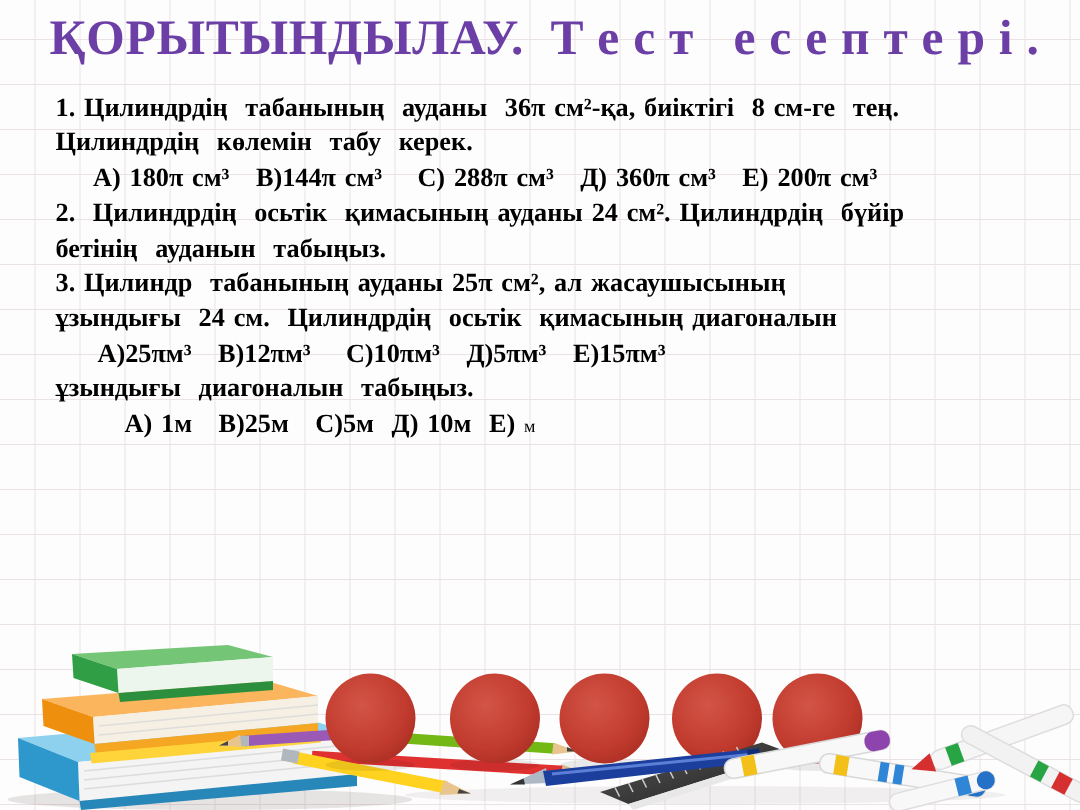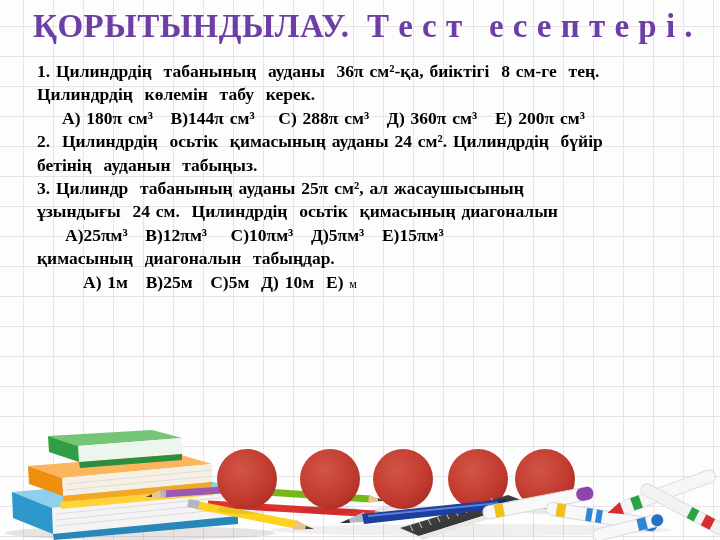--- a/index.html
+++ b/index.html
@@ -56,21 +56,21 @@
     <div class="line ans-1">А) 180π см³   В)144π см³    С) 288π см³   Д) 360π см³   Е) 200π см³</div>
 
     <div class="line">2.  Цилиндрдің  осьтік  қимасының ауданы 24 см². Цилиндрдің  бүйір</div>
     <div class="line">бетінің  ауданын  табыңыз.</div>
 
     <div class="line">3. Цилиндр  табанының ауданы 25π см², ал жасаушысының</div>
     <div class="line">ұзындығы  24 см.  Цилиндрдің  осьтік  қимасының диагоналын</div>
 
     <div class="line ans-4">А)25πм³   В)12πм³    С)10πм³   Д)5πм³   Е)15πм³</div>
 
-    <div class="line">қимасының  диагоналын  табыңдар.</div>
+    <div class="line">ұзындығы  диагоналын  табыңыз.</div>
     <div class="line ans-5"><span>А) 1м   В)25м   С)5м  Д) 10м  Е) </span><span class="small-m">м</span></div>
   </div>
 
   <svg class="deco" viewBox="0 0 720 110" xmlns="http://www.w3.org/2000/svg">
     <defs>
       <radialGradient id="ballGrad" cx="40%" cy="35%" r="75%">
         <stop offset="0%" stop-color="#d25547"></stop>
         <stop offset="65%" stop-color="#c13b2e"></stop>
         <stop offset="100%" stop-color="#a82c22"></stop>
       </radialGradient>

